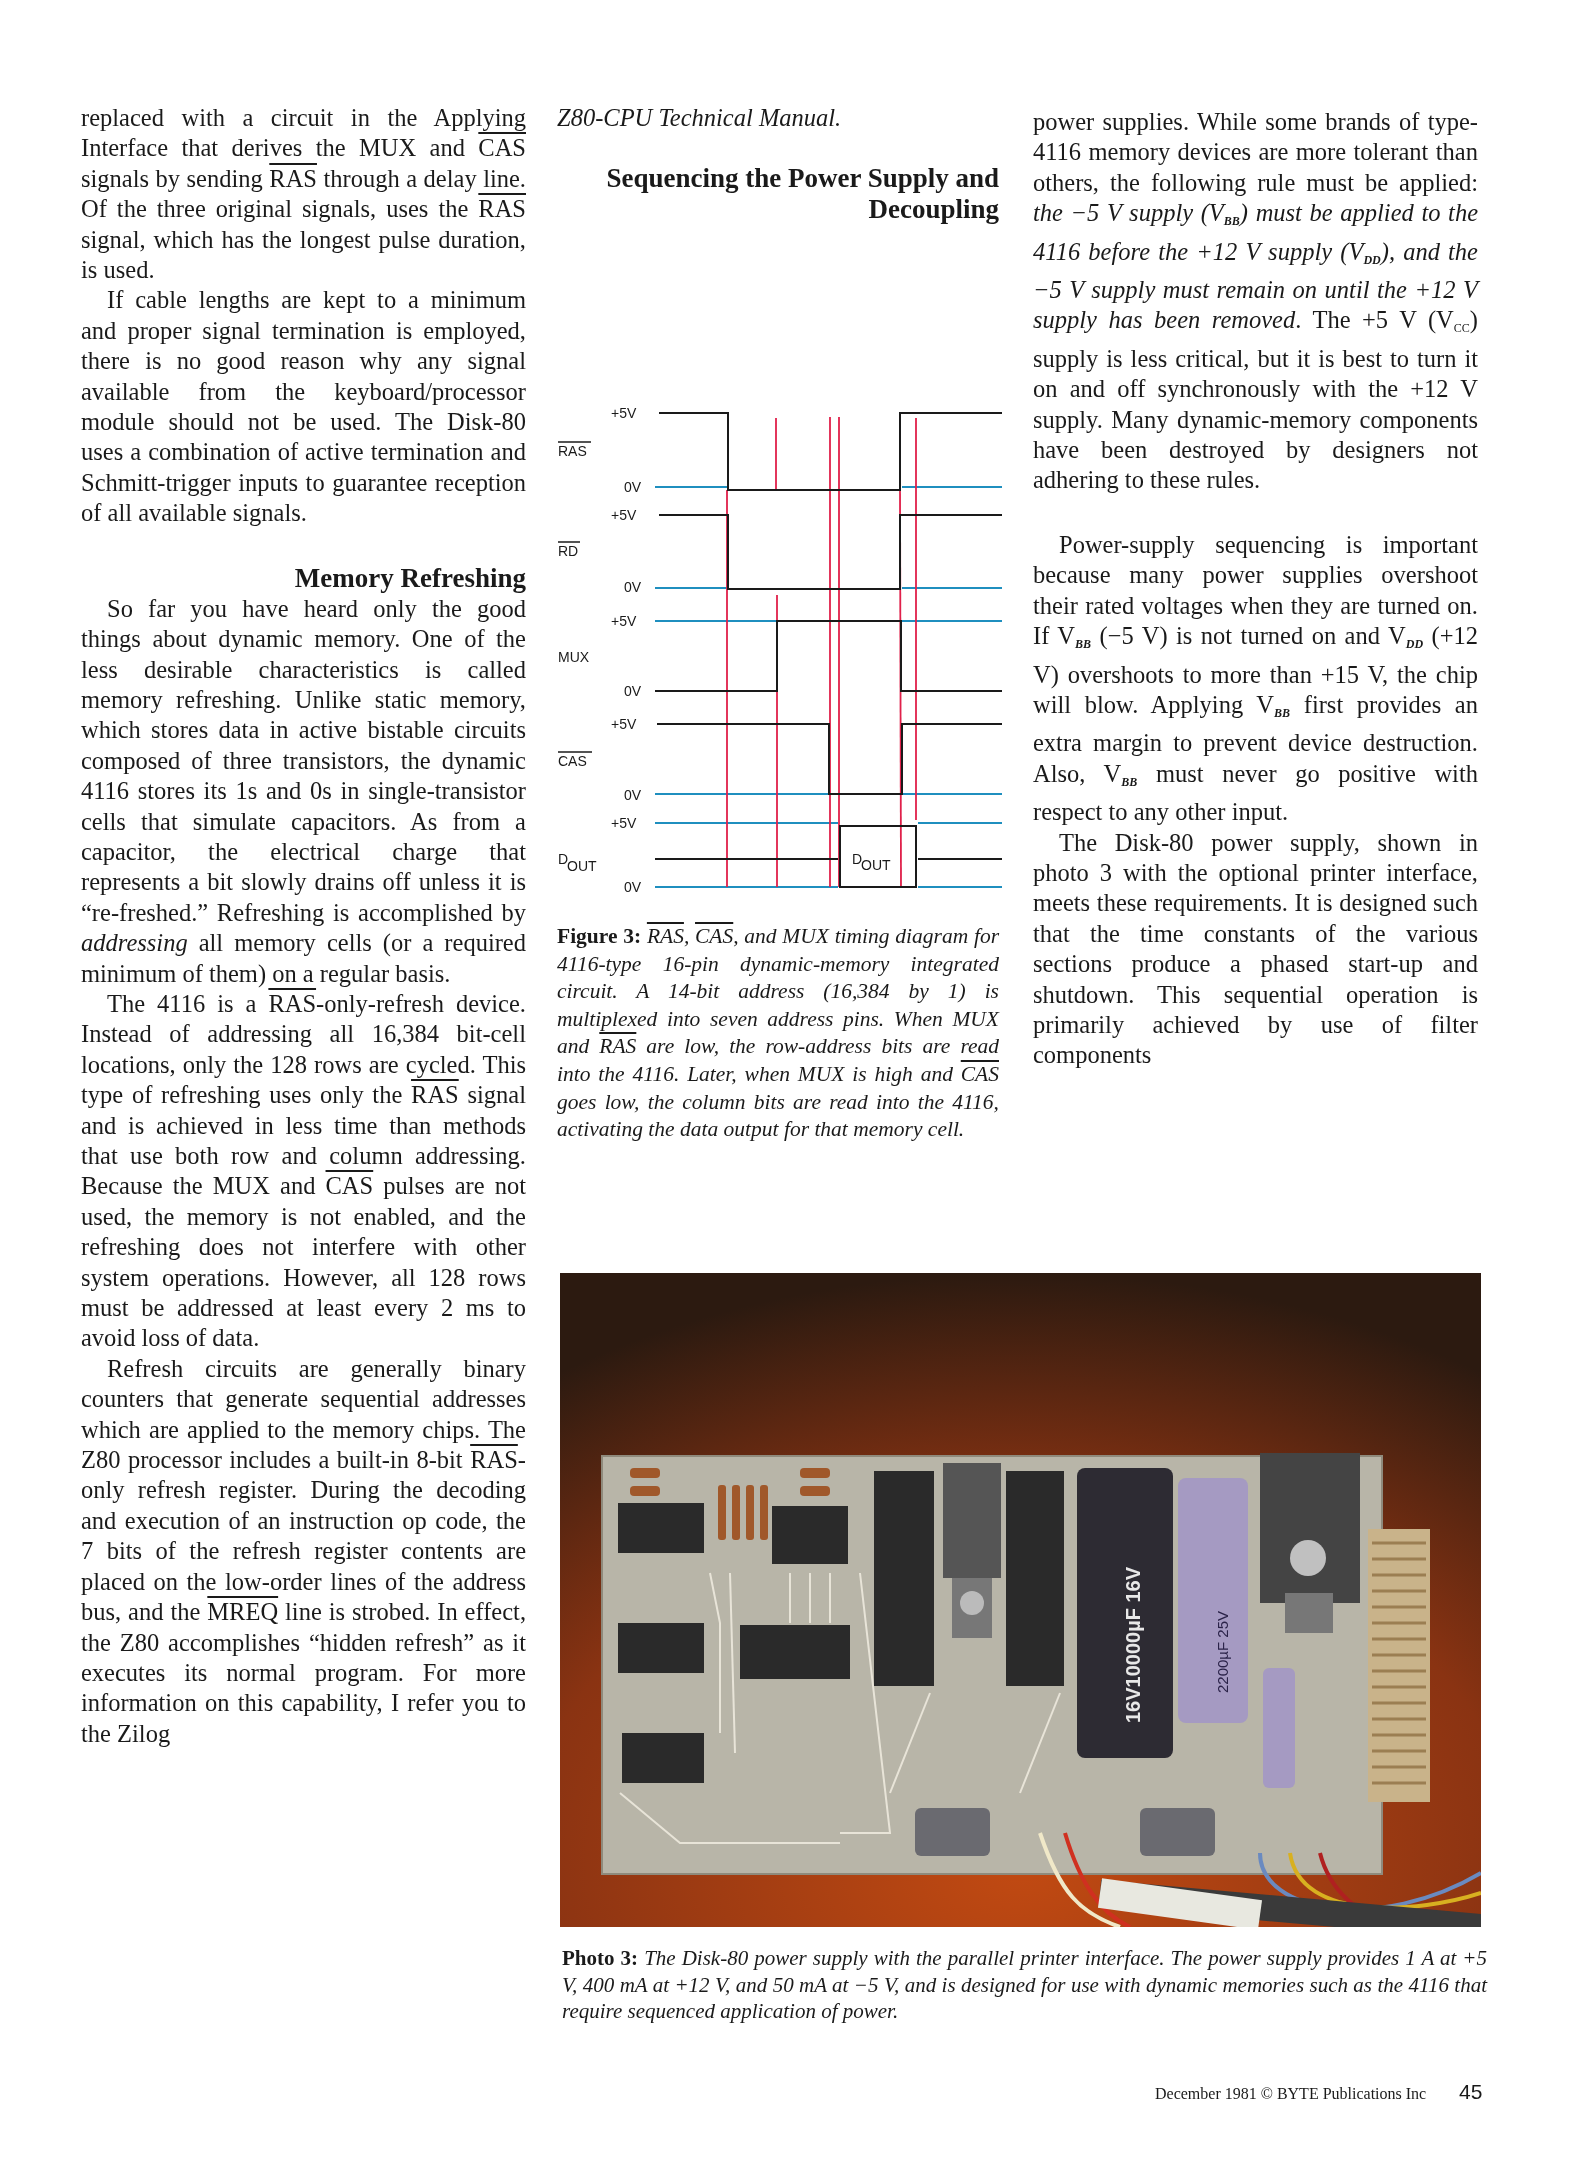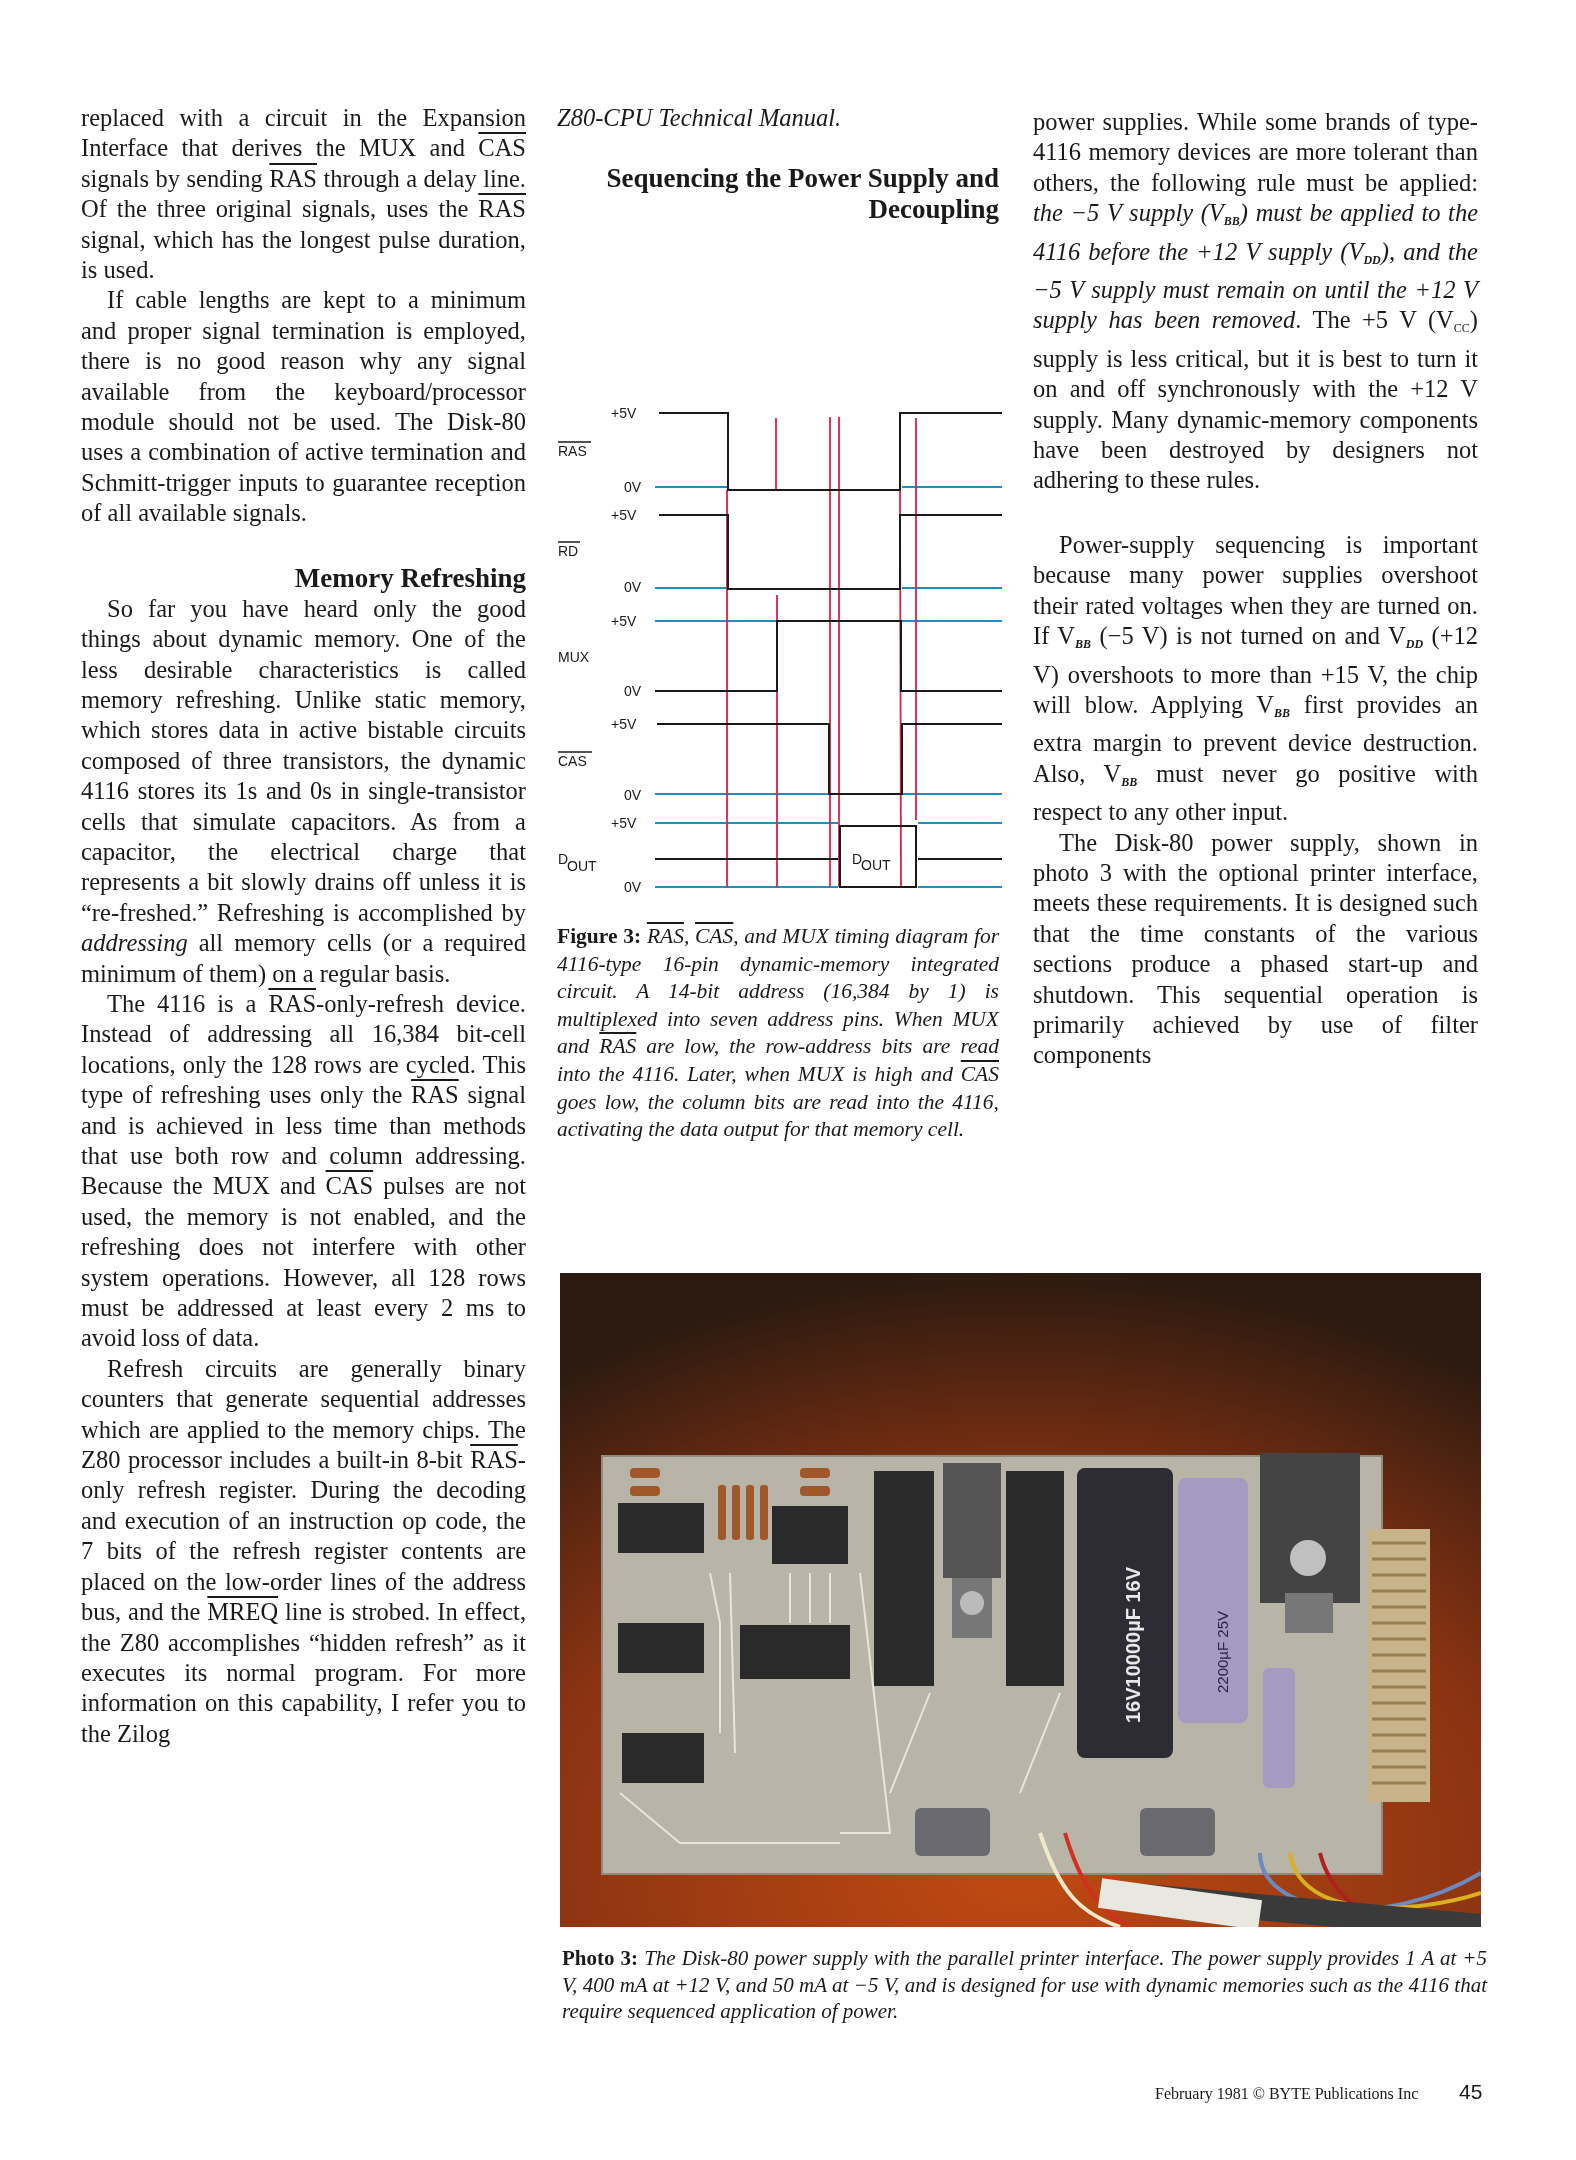--- a/index.html
+++ b/index.html
@@ -29,21 +29,21 @@
   #photo-caption b { font-style:normal; }
   #footer { position:absolute; left:1155px; top:2085px; font-size:16px; font-family:"Liberation Serif", serif; }
   #page-num { position:absolute; left:1459px; top:2080px; font-size:21px; font-weight:normal;
               font-family:"Liberation Sans", sans-serif; }
   .lbl { font-family:"Liberation Sans", "DejaVu Sans", sans-serif; }
 </style>
 </head>
 <body>
 
 <div id="col1" class="col">
-  <p><span>replaced with a circuit in the Expansion Interface that derives the MUX and </span><span class="ov">CAS</span><span> signals by sending </span><span class="ov">RAS</span><span> through a delay line. Of the three original signals, uses the </span><span class="ov">RAS</span><span> signal, which has the longest pulse duration, is used.</span></p>
+  <p><span>replaced with a circuit in the Applying Interface that derives the MUX and </span><span class="ov">CAS</span><span> signals by sending </span><span class="ov">RAS</span><span> through a delay line. Of the three original signals, uses the </span><span class="ov">RAS</span><span> signal, which has the longest pulse duration, is used.</span></p>
   <p class="ind">If cable lengths are kept to a minimum and proper signal termination is employed, there is no good reason why any signal available from the keyboard/processor module should not be used. The Disk-80 uses a combination of active termination and Schmitt-trigger inputs to guarantee reception of all available signals.</p>
   <div class="gap"></div>
   <h3 class="head">Memory Refreshing</h3>
   <p class="ind"><span>So far you have heard only the good things about dynamic memory. One of the less desirable characteristics is called memory refreshing. Unlike static memory, which stores data in active bistable circuits composed of three transistors, the dynamic 4116 stores its 1s and 0s in single-transistor cells that simulate capacitors. As from a capacitor, the electrical charge that represents a bit slowly drains off unless it is “re-freshed.” Refreshing is accomplished by </span><span class="it">addressing</span><span> all memory cells (or a required minimum of them) on a regular basis.</span></p>
   <p class="ind"><span>The 4116 is a </span><span class="ov">RAS</span><span>-only-refresh device. Instead of addressing all 16,384 bit-cell locations, only the 128 rows are cycled. This type of refreshing uses only the </span><span class="ov">RAS</span><span> signal and is achieved in less time than methods that use both row and column addressing. Because the MUX and </span><span class="ov">CAS</span><span> pulses are not used, the memory is not enabled, and the refreshing does not interfere with other system operations. However, all 128 rows must be addressed at least every 2 ms to avoid loss of data.</span></p>
   <p class="ind"><span>Refresh circuits are generally binary counters that generate sequential addresses which are applied to the memory chips. The Z80 processor includes a built-in 8-bit </span><span class="ov">RAS</span><span>-only refresh register. During the decoding and execution of an instruction op code, the 7 bits of the refresh register contents are placed on the low-order lines of the address bus, and the </span><span class="ov">MREQ</span><span> line is strobed. In effect, the Z80 accomplishes “hidden refresh” as it executes its normal program. For more information on this capability, I refer you to the Zilog</span></p>
 </div>
 
 <div id="col2" class="col">
   <p class="it">Z80-CPU Technical Manual.</p>
@@ -214,14 +214,14 @@
       <path d="M730 580 C 740 650, 860 640, 921 620" stroke="#d8b020"></path>
       <path d="M760 580 C 770 620, 800 640, 830 654" stroke="#b02020"></path>
     </g>
     <path d="M540 620 L 921 654" stroke="#3a3a3a" stroke-width="26" fill="none"></path>
     <path d="M540 620 L 700 642" stroke="#e8e8e0" stroke-width="30" fill="none"></path>
   </svg>
 </div>
 
 <div id="photo-caption"><b>Photo 3:</b><span> The Disk-80 power supply with the parallel printer interface. The power supply provides 1 A at +5 V, 400 mA at +12 V, and 50 mA at −5 V, and is designed for use with dynamic memories such as the 4116 that require sequenced application of power.</span></div>
 
-<div id="footer">February 1981 © BYTE Publications Inc</div>
+<div id="footer">December 1981 © BYTE Publications Inc</div>
 <div id="page-num">45</div>
 
 </body></html>

